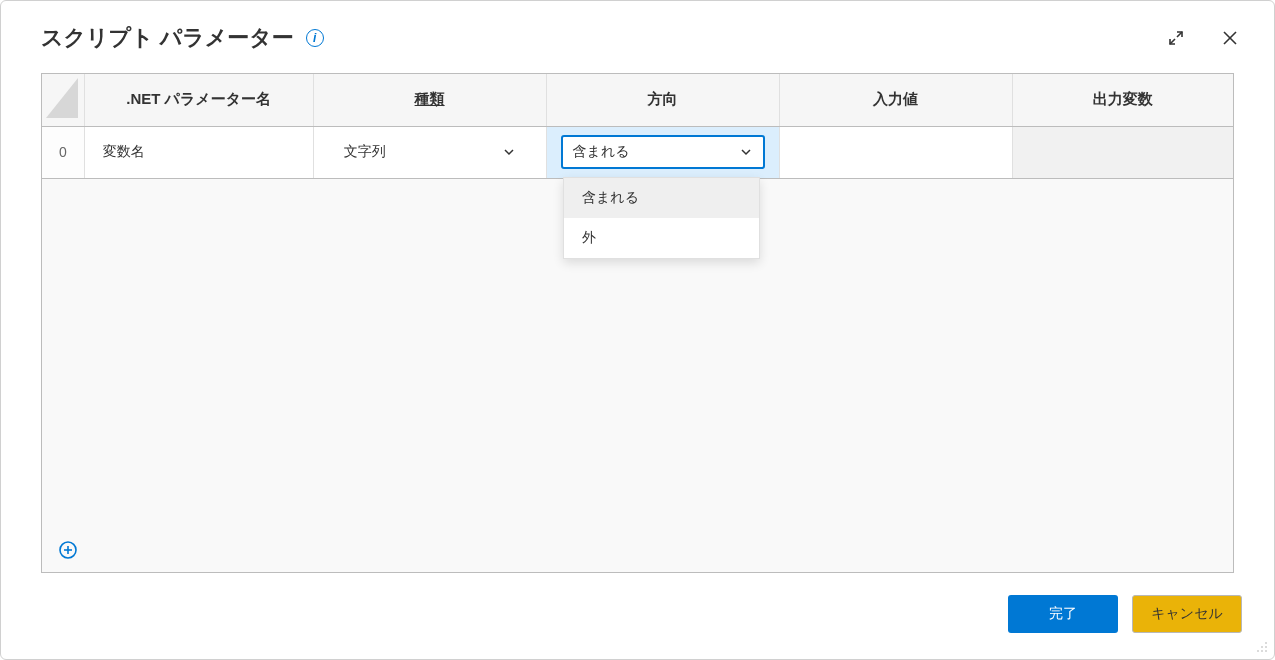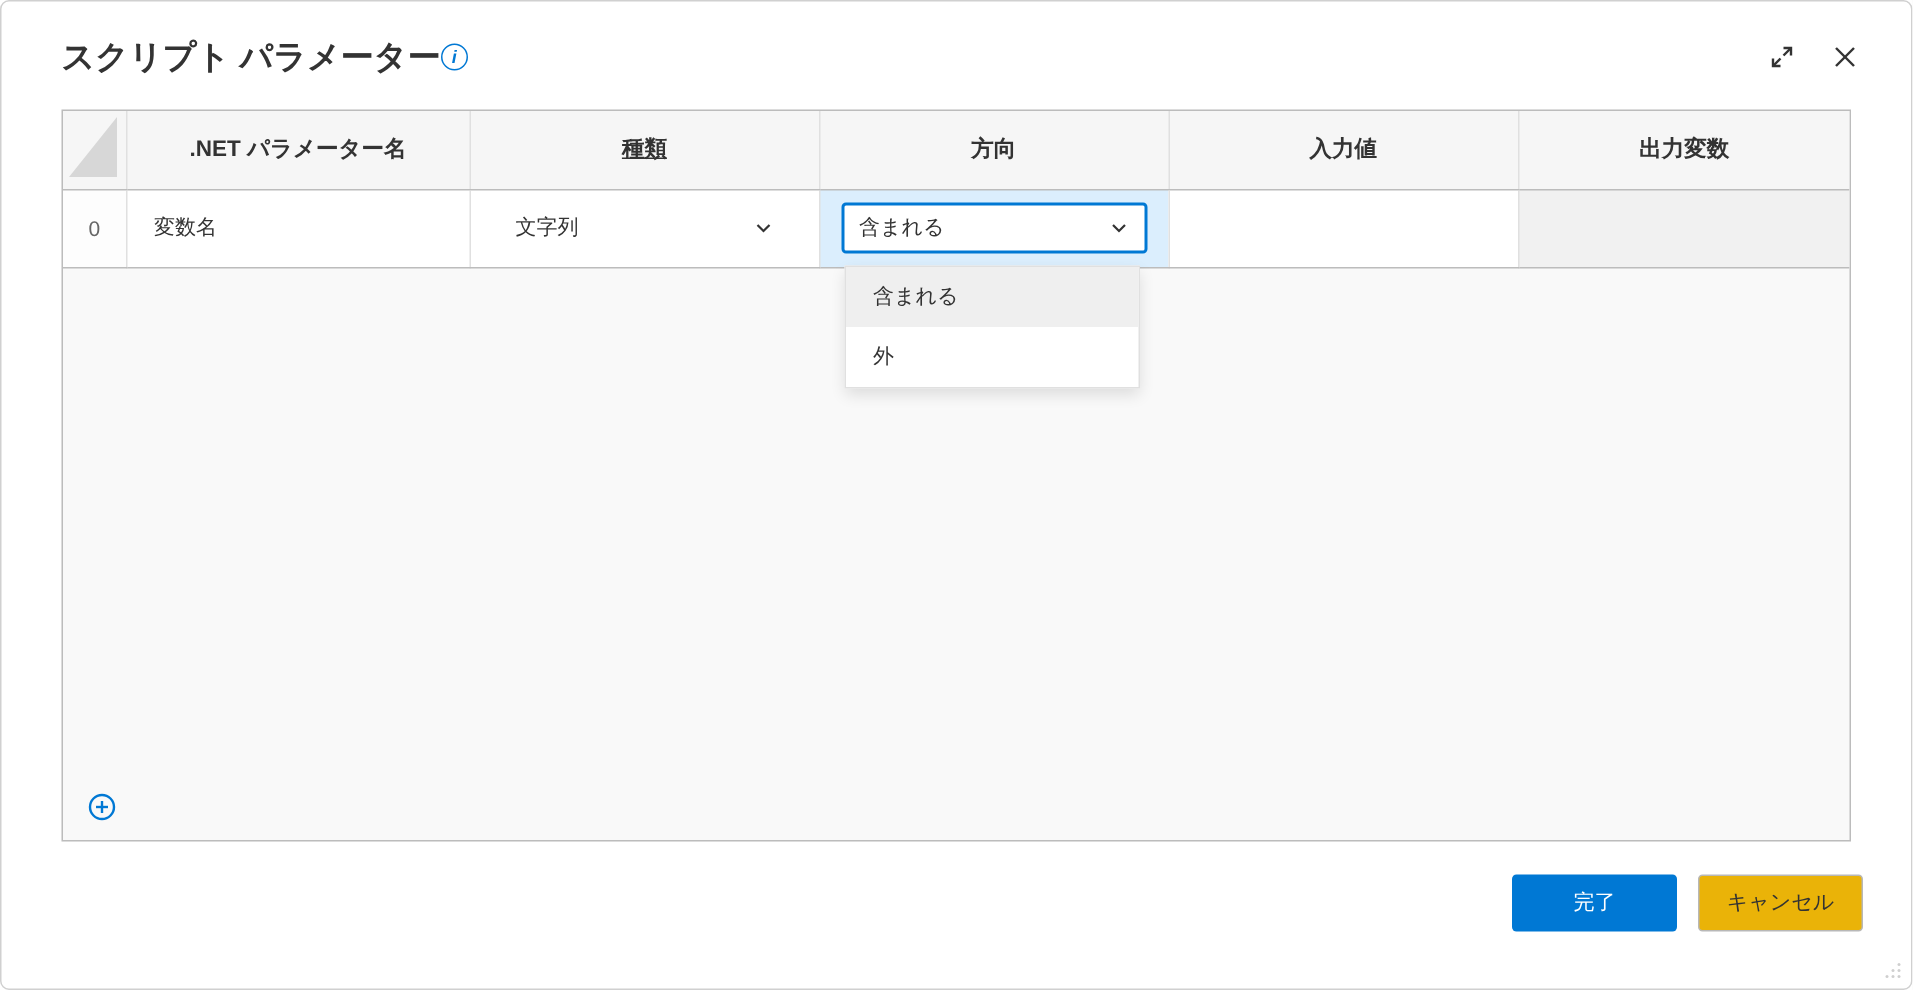--- a/index.html
+++ b/index.html
@@ -17,20 +17,21 @@
     border-radius: 6px;
     position: relative;
     display: flex;
     flex-direction: column;
     background: #fff;
   }
   .dialog-header {
     display: flex;
     align-items: center;
     padding: 22px 30px 10px 40px;
+    gap: 12px;
   }
   .dialog-title {
     font-size: 22px;
     font-weight: 600;
     color: #333;
   }
   .info-icon {
     width: 18px;
     height: 18px;
     border: 1.5px solid #0078d4;
@@ -176,21 +177,21 @@
     display: flex;
     align-items: center;
     justify-content: center;
     cursor: pointer;
   }
   .add-btn svg circle, .add-btn svg line { stroke: #0078d4; }
   .footer {
     display: flex;
     justify-content: flex-end;
     gap: 14px;
-    padding: 22px 32px 38px 0;
+    padding: 22px 32px 26px 0;
     border-top: 0;
   }
   .btn {
     min-width: 110px;
     height: 38px;
     border-radius: 3px;
     font-size: 14px;
     display: inline-flex;
     align-items: center;
     justify-content: center;

